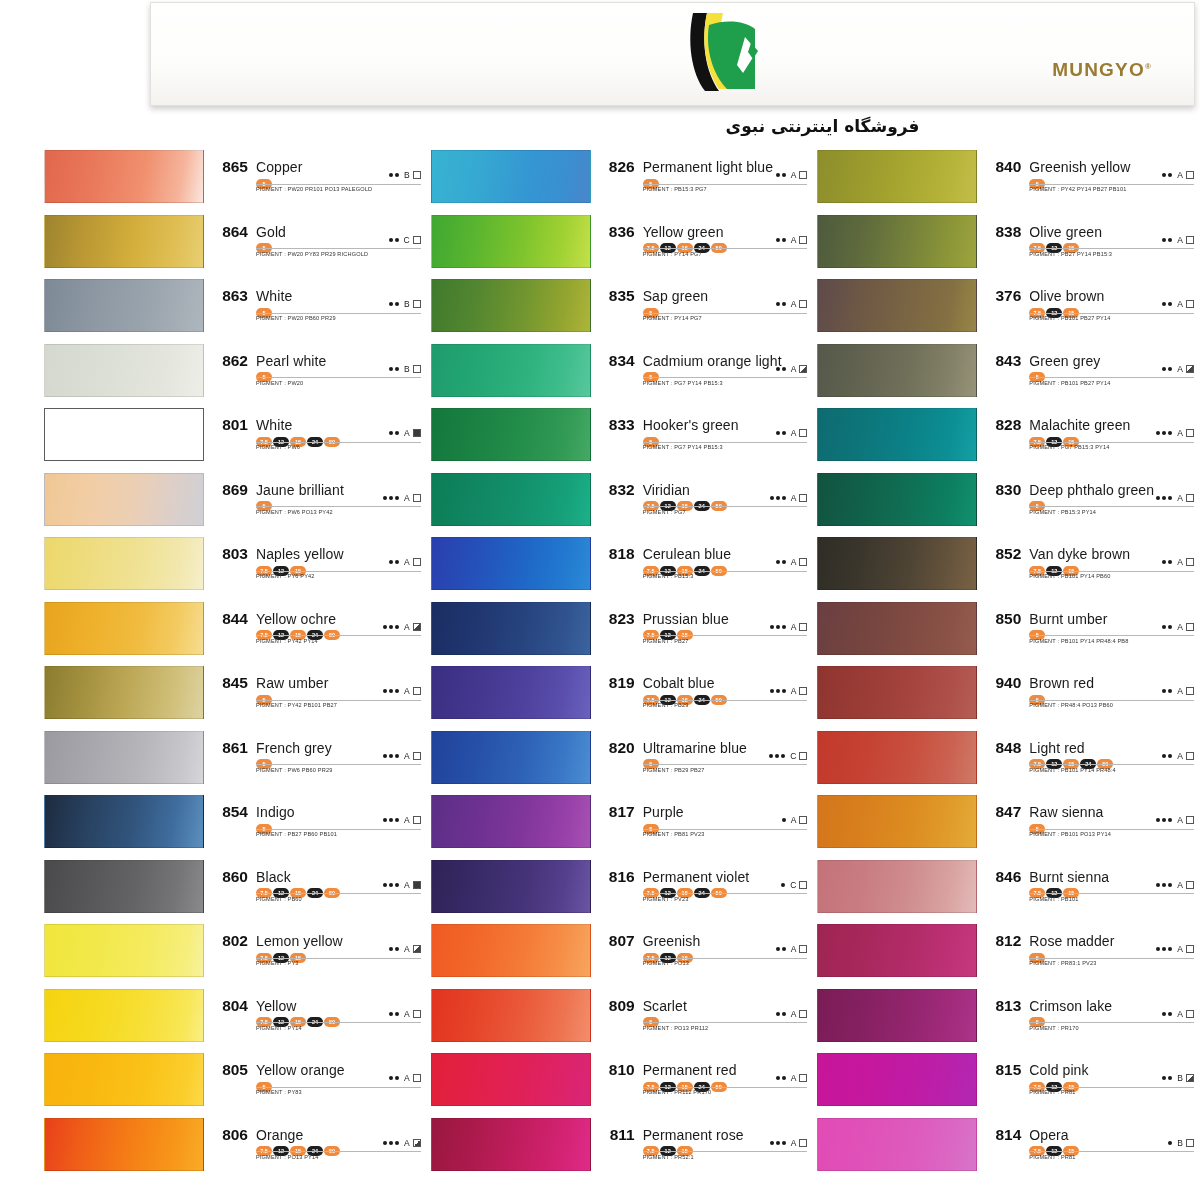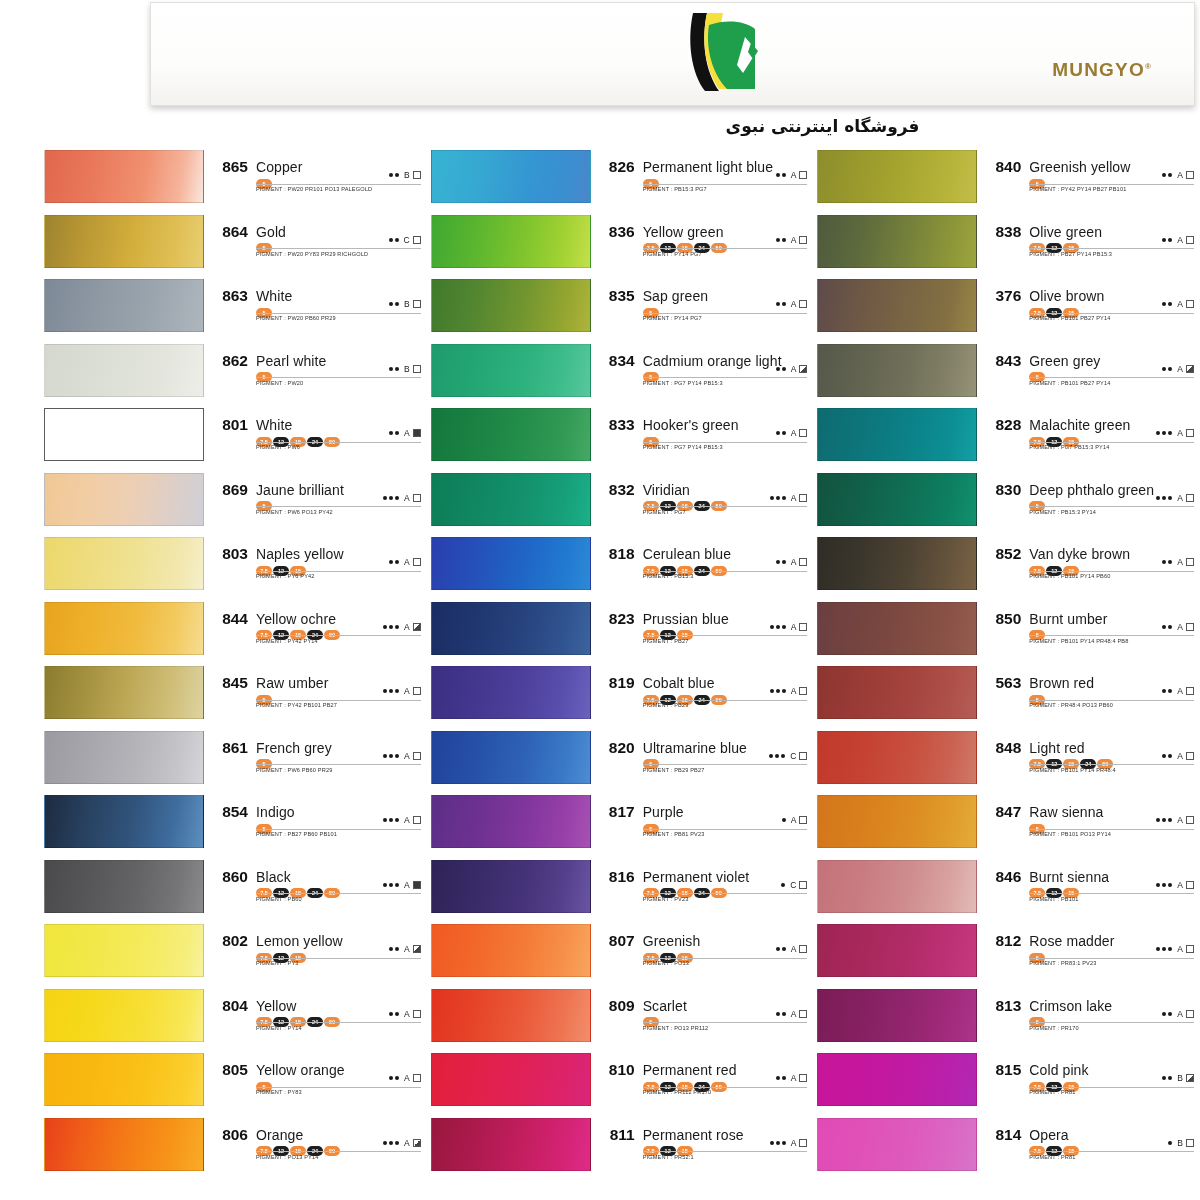--- a/index.html
+++ b/index.html
@@ -1030,21 +1030,21 @@
             <span class="grade">A</span>
             <span class="box"></span>
           </div>
           <div class="pigline">PIGMENT : PB101 PY14 PR48:4 PB8</div>
         </div>
       </div>
       <div class="row">
         <div class="swatch" style="background: linear-gradient(100deg, rgb(142, 53, 48) 0%, rgb(154, 59, 54) 28%, rgb(165, 68, 63) 58%, rgb(174, 80, 73) 82%, rgb(181, 94, 86) 100%);"></div>
         <div class="info">
           <div class="idline">
-            <span class="pid">563</span>
+            <span class="pid">940</span>
             <span class="pname">Brown red</span>
           </div>
           <div class="badgerow">
             <span class="badge o">5</span>
           </div>
           <div class="uline"></div>
           <div class="rate">
             <span class="star"></span>
             <span class="star"></span>
             <span class="grade">A</span>

